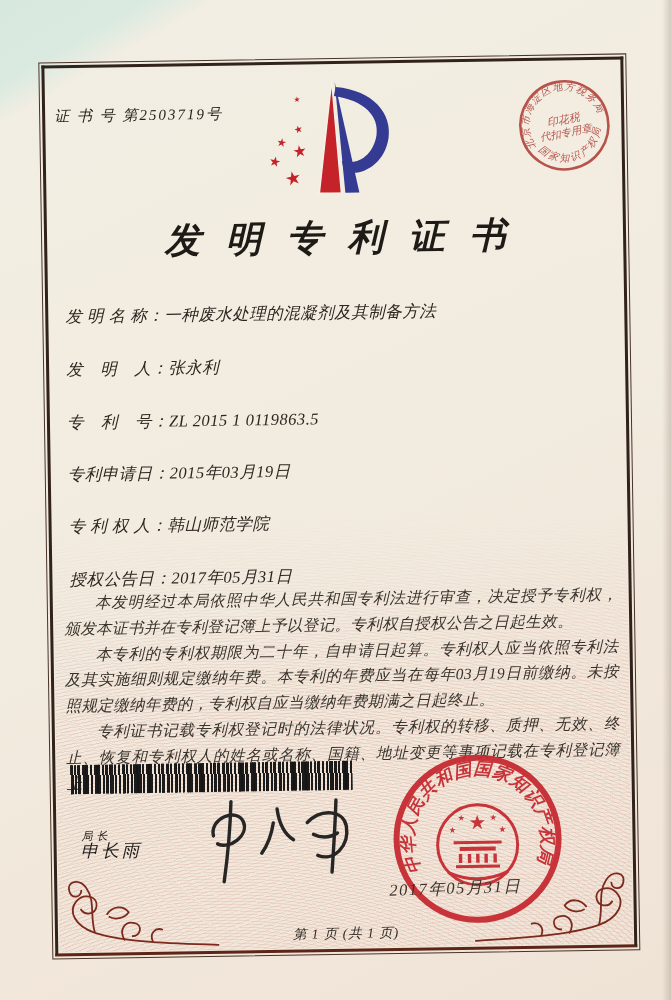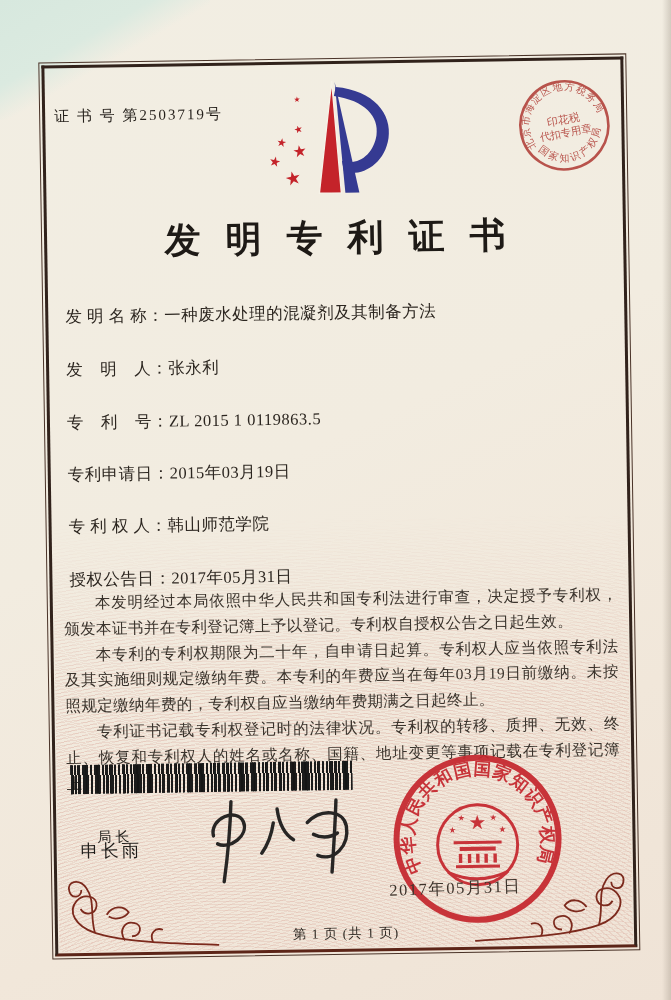--- a/index.html
+++ b/index.html
@@ -1,19 +1,19 @@
 <!DOCTYPE html>
 <html><head>
 <meta charset="utf-8">
 <style>
   html,body{margin:0;padding:0;}
   body{width:671px;height:1000px;background:#e7e4da;overflow:hidden;
        font-family:"Liberation Serif", serif;}
   .scan{position:relative;width:671px;height:1000px;overflow:hidden;
-        background:linear-gradient(155deg,#f2eee3 0%,#f2ece0 45%,#f1e7da 75%,#efe3d6 100%);}
+        background:linear-gradient(155deg,#f2eee3 0%,#f2ece0 45%,#f1e7da 75%,#efe3d6 100%);font-style:italic;}
   .mint-corner{position:absolute;top:0;left:0;width:210px;height:120px;pointer-events:none;
         background:linear-gradient(to bottom right,#d7e8de 0%,#dbeae0 36%,rgba(219,234,224,0) 52%);}
   .edge-shade{position:absolute;top:0;right:0;width:9px;height:100%;
         background:linear-gradient(to left,rgba(96,84,70,.22),rgba(96,84,70,0));}
   .sheet{position:absolute;inset:0;transform:rotate(-0.9deg);transform-origin:50% 55%;}
   .frame{position:absolute;left:46px;top:58px;width:588px;height:897px;
          border:1px solid #4a3328;box-sizing:border-box;}
   .frame-inner{position:absolute;inset:2px;border:3px solid #31221b;
          border-bottom-color:#5c2518;pointer-events:none;}
   .guilloche{position:absolute;left:6px;right:6px;bottom:6px;height:430px;
@@ -31,21 +31,21 @@
   .f0{top:243px}.f1{top:296px}.f2{top:349px}.f3{top:401px}.f4{top:453px}.f5{top:506px}
   .body-text{position:absolute;left:16px;top:527px;width:554px;font-size:15.5px;
          line-height:25.8px;color:#3a332c;text-align:justify;letter-spacing:.4px;}
   .body-text p{margin:0;text-indent:2em;}
   .barcode{position:absolute;left:20px;top:702px;width:282px;height:29px;
          background:
            repeating-linear-gradient(90deg,#1b1b1b 0 2px,rgba(0,0,0,0) 2px 4px),
            repeating-linear-gradient(90deg,#1b1b1b 0 1px,rgba(0,0,0,0) 1px 7px),
            repeating-linear-gradient(90deg,#151515 0 3px,rgba(0,0,0,0) 3px 13px);}
   .director-title{position:absolute;left:30px;top:766px;font-family:"Liberation Sans",sans-serif;
-         font-size:14px;letter-spacing:4px;color:#23211d;margin-left:16px;}
+         font-size:11px;letter-spacing:4px;color:#23211d;}
   .director-name{position:absolute;left:29px;top:776px;font-family:"Liberation Sans",sans-serif;
          font-size:17.5px;letter-spacing:3px;color:#1f1d1a;}
   .signature{position:absolute;left:138px;top:733px;width:175px;height:100px;}
   .seal{position:absolute;left:340px;top:696px;width:172px;height:172px;opacity:.93;}
   .seal-date{position:absolute;left:337px;top:820px;width:180px;font-size:16.5px;color:#3d332b;
          letter-spacing:1.5px;transform:rotate(-1deg);white-space:nowrap;}
   .footer{position:absolute;left:0;right:0;top:866px;text-align:center;font-size:13.5px;
          color:#2f2a24;letter-spacing:1px;}
   .tax-stamp{position:absolute;left:476px;top:22px;width:96px;height:96px;
          transform:rotate(-10deg);opacity:.9;}

